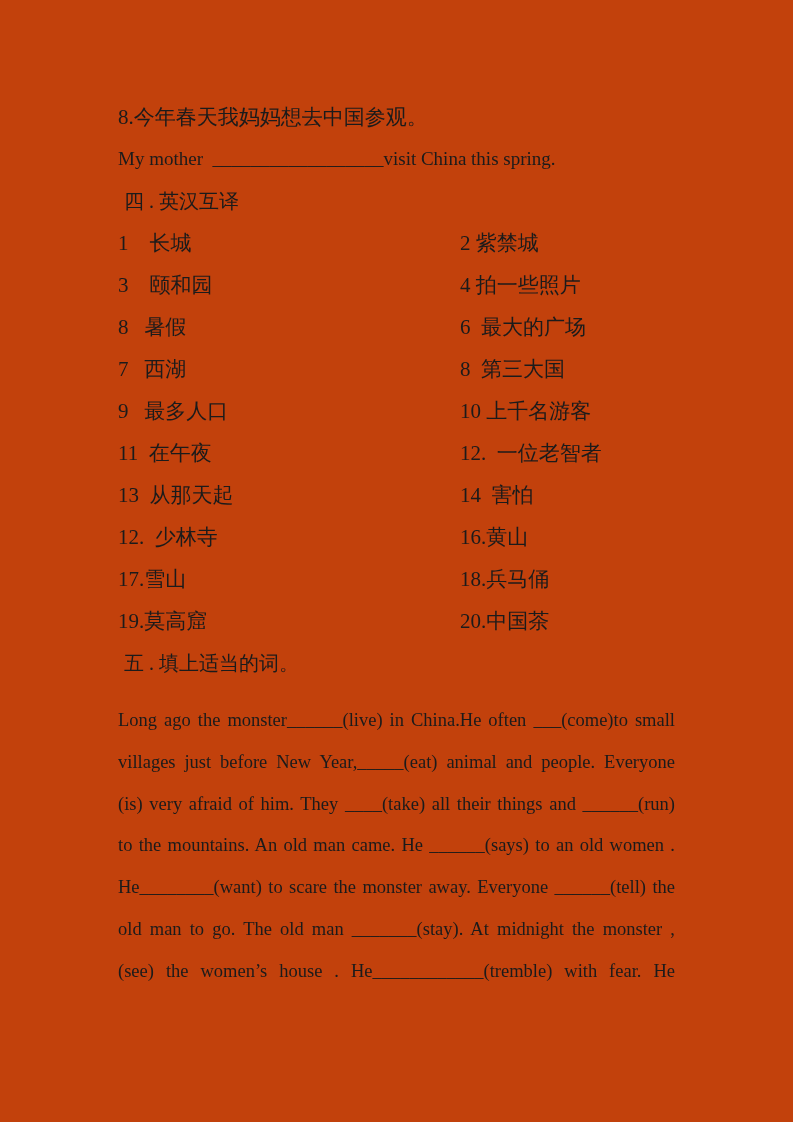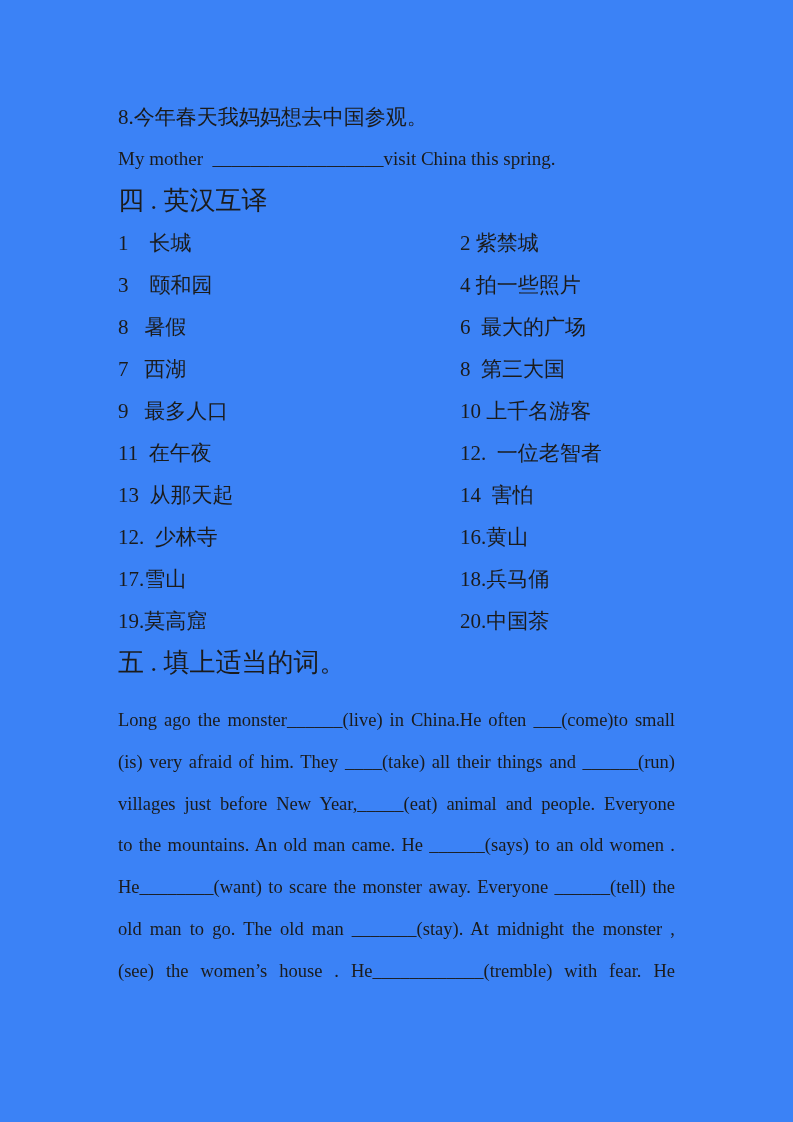--- a/index.html
+++ b/index.html
@@ -12,36 +12,37 @@
     height: 1122px;
     overflow: hidden;
     font-family: "Liberation Serif", "DejaVu Serif", serif;
     color: #1b1b1b;
   }
   .page {
     box-sizing: border-box;
     width: 793px;
     height: 1122px;
     padding: 96px 118px 0 118px;
-    background: #3b82f6;
+    background: #c2410c;
   }
   .line {
     line-height: 42px;
     white-space: pre-wrap;
   }
   .cn {
     font-size: 21px;
   }
   .en {
     font-size: 19px;
   }
   .sec-title {
-    font-size: 26px;
+    font-size: 20px;
     line-height: 42px;
     white-space: pre-wrap;
+    margin-left: 6px;
   }
   .pair-row {
     display: flex;
     line-height: 42px;
     font-size: 21px;
   }
   .pair-left {
     width: 315px;
     white-space: pre-wrap;
     flex: 0 0 315px;
@@ -112,21 +113,21 @@
     <div class="pair-row">
       <div class="pair-left">19.莫高窟</div>
       <div class="pair-right">20.中国茶</div>
     </div>
   </div>
 
   <div class="sec-title">五 . 填上适当的词。</div>
 
   <div class="cloze">
     <div class="cloze-line">Long ago the monster______(live) in China.He often ___(come)to small</div>
+    <div class="cloze-line">villages just before New Year,_____(eat) animal and people. Everyone</div>
     <div class="cloze-line">(is) very afraid of him. They ____(take) all their things and ______(run)</div>
-    <div class="cloze-line">villages just before New Year,_____(eat) animal and people. Everyone</div>
     <div class="cloze-line">to the mountains. An old man came. He ______(says) to an old women .</div>
     <div class="cloze-line">He________(want) to scare the monster away. Everyone ______(tell) the</div>
     <div class="cloze-line">old man to go. The old man _______(stay). At midnight the monster ,</div>
     <div class="cloze-line">(see) the women’s house . He____________(tremble) with fear. He</div>
   </div>
 
 </div>
 
 </body></html>

